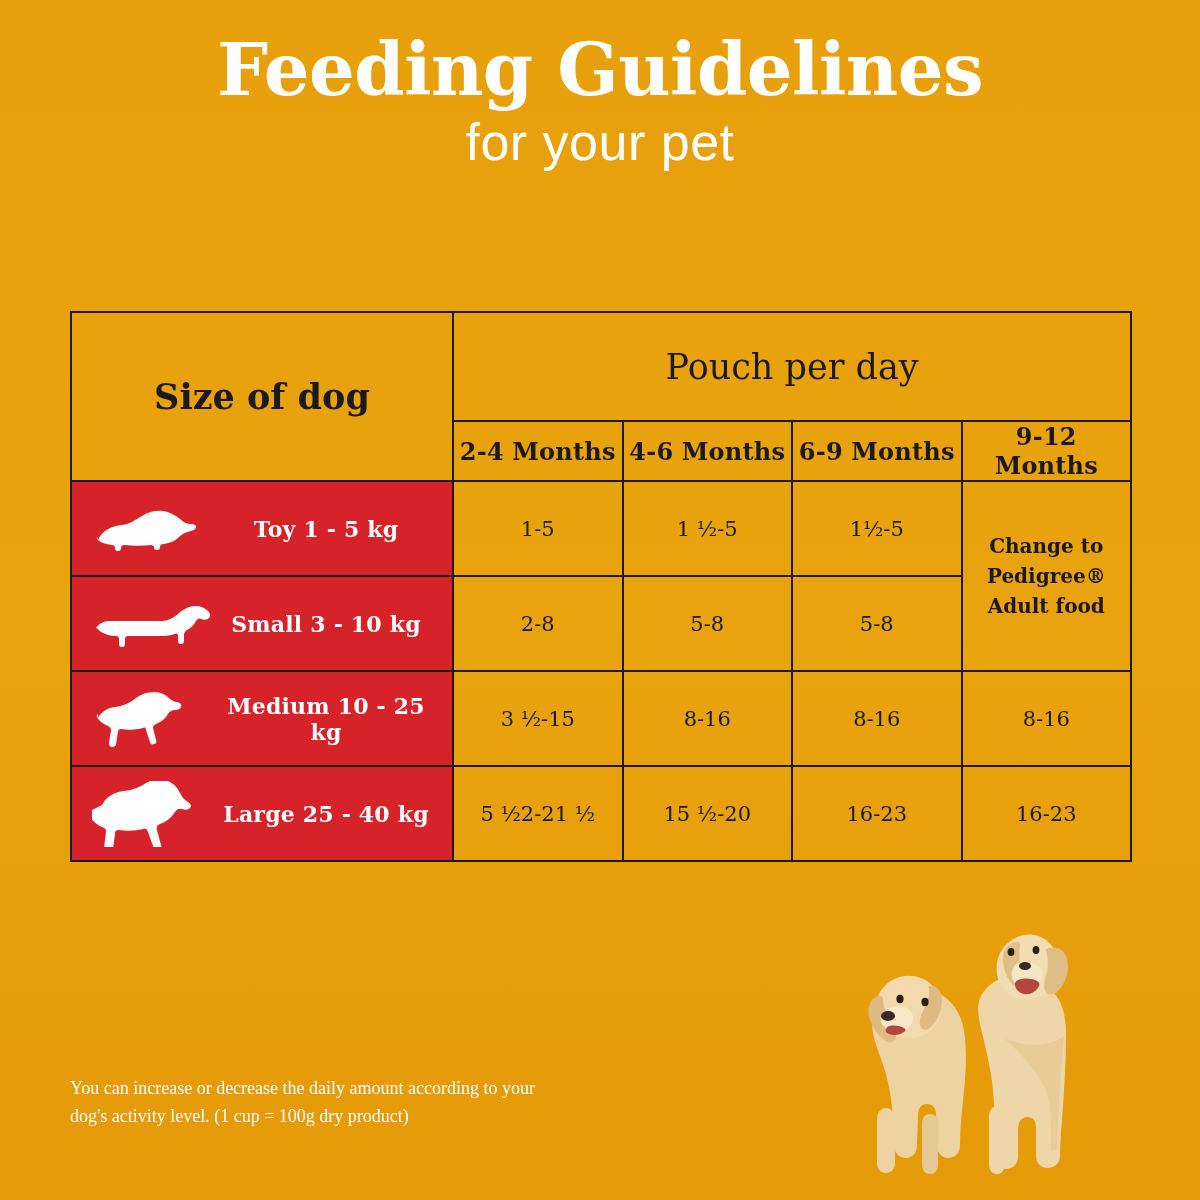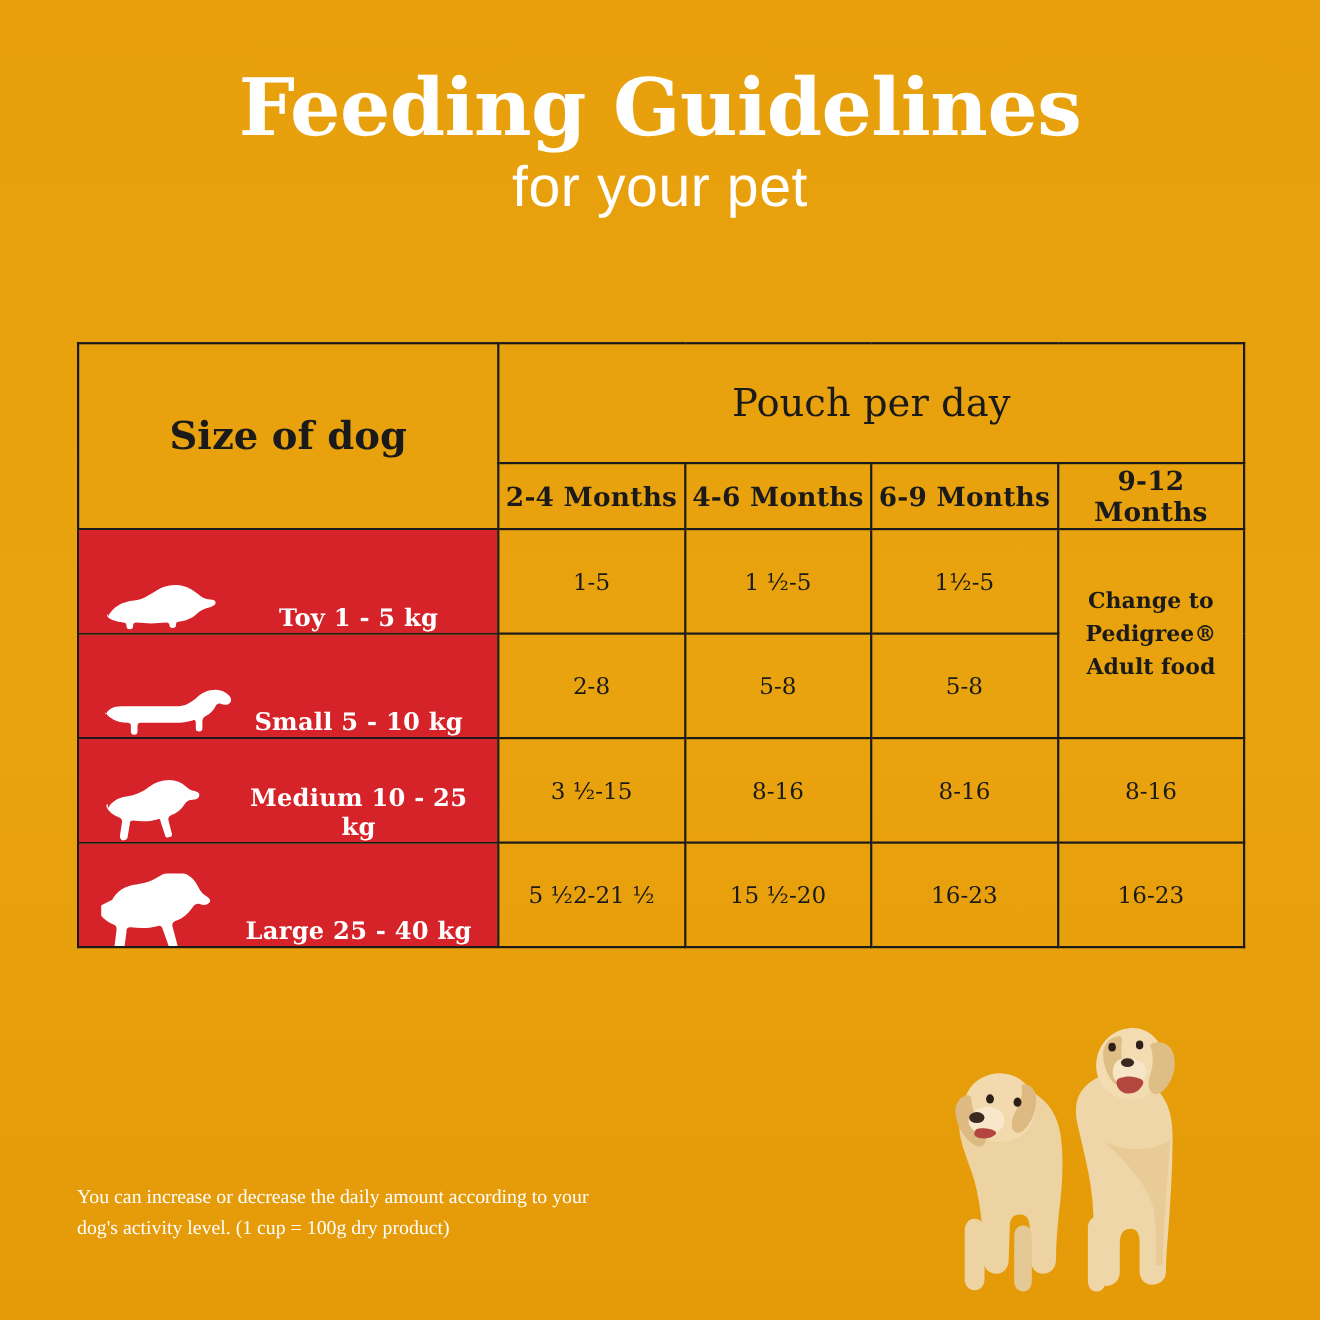--- a/index.html
+++ b/index.html
@@ -16,21 +16,21 @@
   }
   .page {
     position: relative;
     width: 1200px;
     height: 1200px;
     background: linear-gradient(180deg, #E7A00B 0%, #E9A30E 55%, #E59A08 100%);
   }
 
   
   .header {
-    padding-top: 62px;
+    padding-top: 34px;
     text-align: center;
   }
   .title {
     font-family: "DejaVu Serif", serif;
     font-weight: bold;
     font-size: 72px;
     line-height: 1.0;
     color: #FFFFFF;
     letter-spacing: -0.5px;
   }
@@ -90,21 +90,21 @@
     letter-spacing: 0.2px;
   }
   .row-label {
     background: #D6232A;
     color: #FFFFFF;
     height: 93px;
     position: relative;
   }
   .row-label .label-inner {
     display: flex;
-    align-items: flex-end;
+    align-items: center;
     justify-content: flex-start;
     height: 100%;
     padding-left: 14px;
     box-sizing: border-box;
     border-radius: 22px;
   }
   .row-label .dog-icon {
     width: 132px;
     min-width: 132px;
     display: flex;
@@ -214,21 +214,21 @@
         </tr>
 
         <tr>
           <td class="row-label">
             <div class="label-inner">
               <span class="dog-icon">
                 <svg width="120" height="50" viewBox="0 0 120 50">
                   <path fill="#FFFFFF" d="M4 30c2-5 7-8 14-8h52c6 0 11-3 16-7 5-5 11-8 18-8 5 0 9 2 12 5 2 2 3 5 1 7-2 2-5 2-8 1-2-1-4 0-5 2-2 4-5 7-9 9-2 1-3 3-3 5v6c0 2-1 3-3 3s-3-1-3-3v-5c0-2-1-3-3-2-4 1-8 2-12 2H36c-2 0-3 1-3 3v5c0 2-1 3-3 3s-3-1-3-3v-5c0-2-1-3-3-3-5 0-9-1-13-3-3-2-5-3-6-5-1-1-1-2-1-3z"></path>
                 </svg>
               </span>
-              <span class="label-text">Small 5 - 10 kg</span>
+              <span class="label-text">Small 3 - 10 kg</span>
             </div>
           </td>
           <td class="data-cell">2-8</td>
           <td class="data-cell">5-8</td>
           <td class="data-cell">5-8</td>
         </tr>
 
         <tr>
           <td class="row-label">
             <div class="label-inner">

